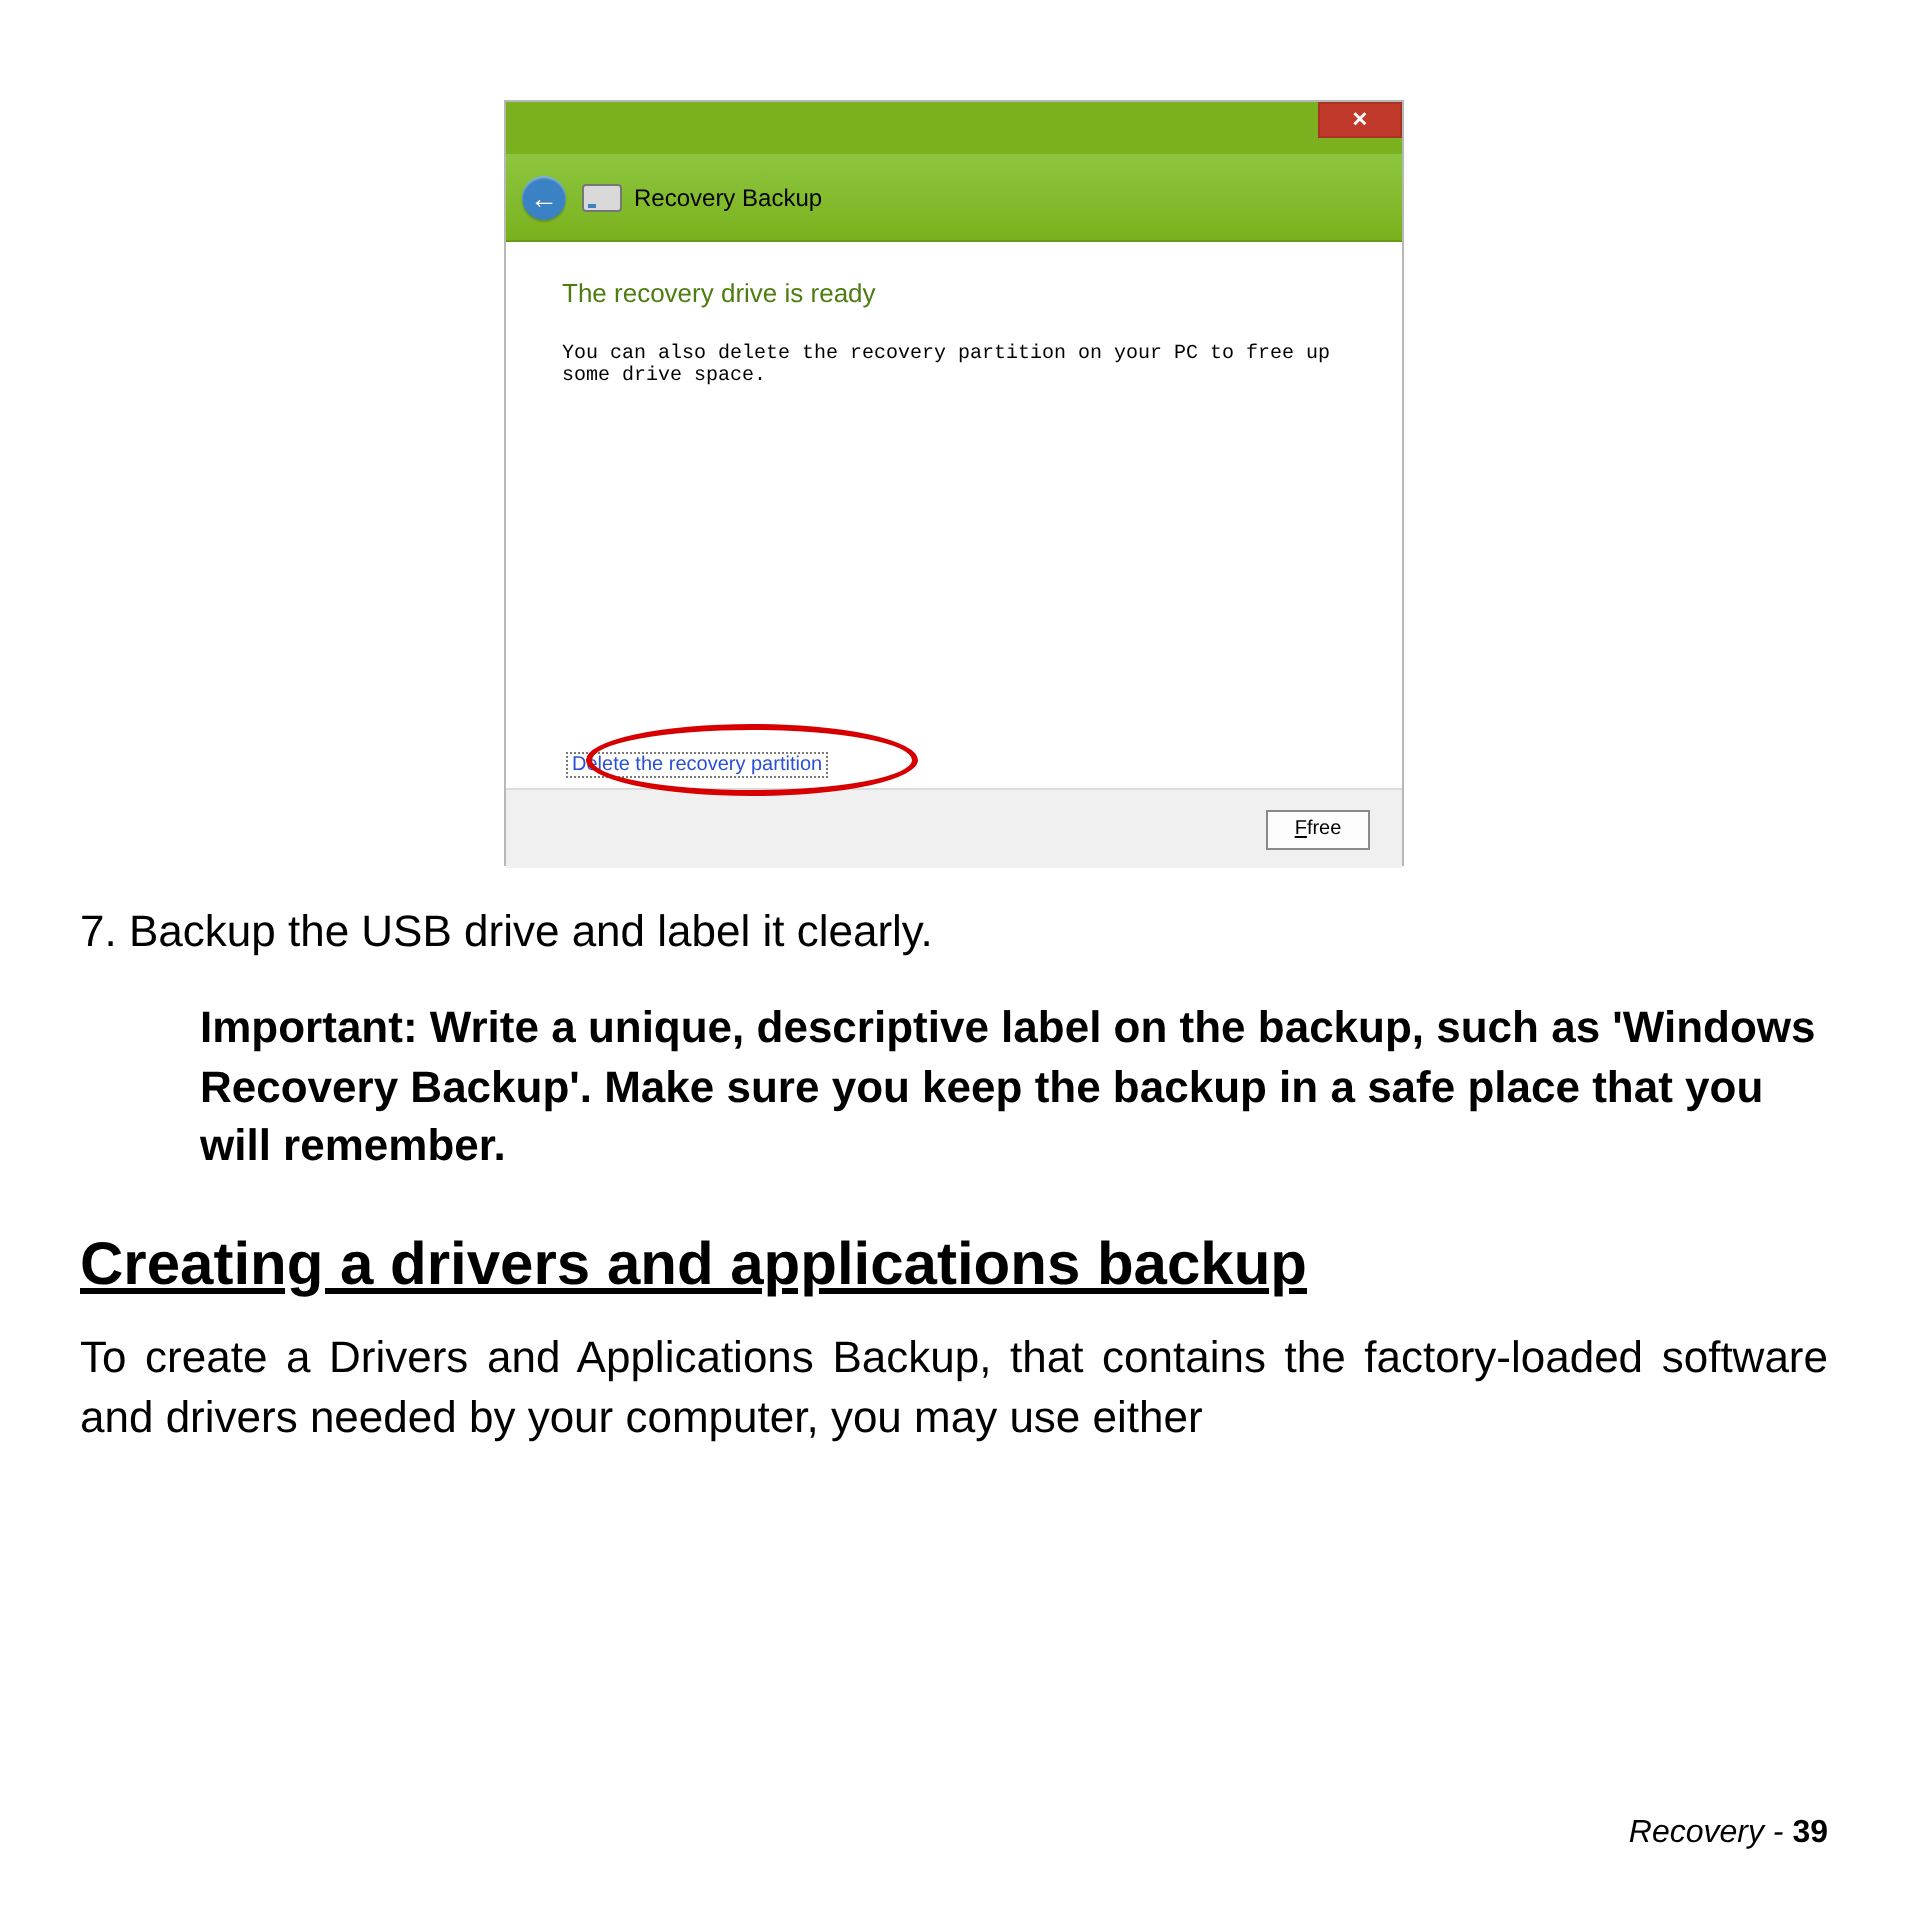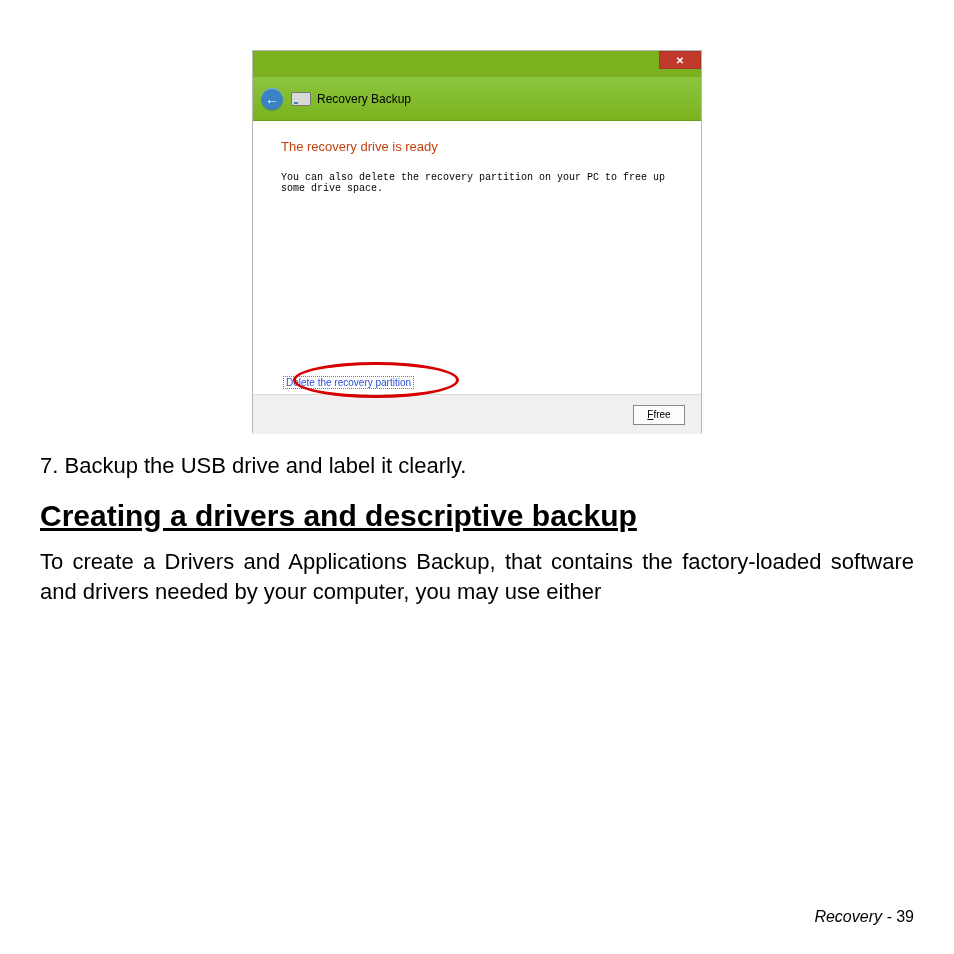--- a/index.html
+++ b/index.html
@@ -93,21 +93,21 @@
     font-size: 12px;
     color: #000;
   }
   .dlg-body {
     padding: 18px 28px 0 28px;
     box-sizing: border-box;
     height: 273px;
     position: relative;
   }
   .dlg-body-title {
-    color: #c2410c;
+    color: #4d7c0f;
     font-size: 13px;
     margin-bottom: 18px;
   }
   .dlg-body-sub {
     font-size: 10px;
     color: #000;
     font-family: Liberation Mono, monospace;
   }
   .delete-link-wrap {
     position: absolute;
@@ -179,20 +179,21 @@
   }
   .page-footer {
     position: absolute;
     bottom: 28px;
     right: 40px;
     font-size: 16px;
     font-style: italic;
   }
   .page-footer .num {
     font-style: normal;
+    font-weight: bold;
   }
 </style>
 </head>
 <body>
 
 <div class="page">
 
   <div class="dialog">
     <div class="dlg-titlebar">
       <div class="dlg-close">
@@ -220,21 +221,22 @@
           <span>free</span>
       </div>
     </div>
   </div>
 
   <div class="step-line">
     <span>7.</span>
     <span>Backup the USB drive and label it clearly.</span>
   </div>
 
-
-  <div class="section-heading">Creating a drivers and descriptive backup</div>
+  <div class="important-block">Important: Write a unique, descriptive label on the backup, such as 'Windows Recovery Backup'. Make sure you keep the backup in a safe place that you will remember.</div>
+
+  <div class="section-heading">Creating a drivers and applications backup</div>
   <div class="section-body">To create a Drivers and Applications Backup, that contains the factory-loaded software and drivers needed by your computer, you may use either</div>
 
   <div class="page-footer">
     <span>Recovery - </span><span class="num">39</span>
   </div>
 
 </div>
 
 </body></html>

